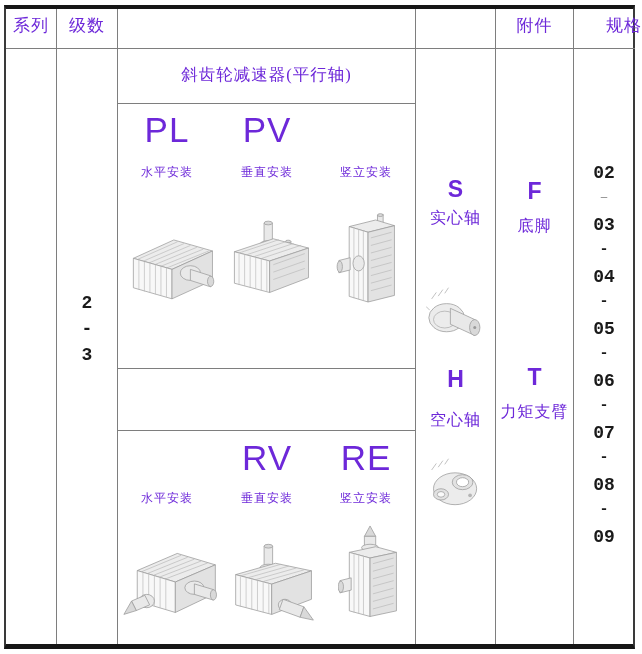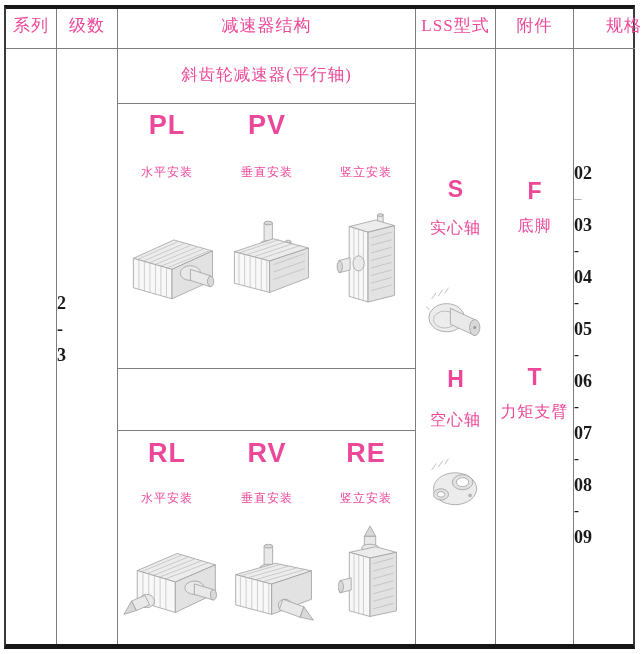--- a/index.html
+++ b/index.html
@@ -4,29 +4,29 @@
 <style>
   html,body{margin:0;padding:0;background:#fff;}
   .screen{position:relative;width:642px;height:654px;background:#fff;overflow:hidden;
           font-family:"Liberation Serif", serif;color:#1a1a1a;}
   .abs{position:absolute;}
   .frame{left:4px;top:5px;width:631px;height:644px;box-sizing:border-box;
          border-top:4px solid #161616;border-bottom:5px solid #161616;
          border-left:2px solid #3a3a3a;border-right:2px solid #3a3a3a;}
   .vl{width:1px;top:9px;height:635px;background:#7e7e7e;}
   .hl{height:1px;background:#7e7e7e;}
-  .c{text-align:center;color:#ec4899;}
+  .c{text-align:center;color:#6d28d9;}
   .hdr{top:15px;height:22px;line-height:22px;font-size:17px;letter-spacing:1px;}
   .title{font-size:16.5px;letter-spacing:1px;}
-  .code{font-family:"Liberation Sans",sans-serif;font-weight:bold;font-size:27px;letter-spacing:1px;}
+  .code{font-family:"Liberation Sans",sans-serif;font-weight:normal;font-size:35px;letter-spacing:1px;}
   .code-sm{font-family:"Liberation Sans",sans-serif;font-weight:bold;font-size:23px;}
   .mount{font-size:12px;letter-spacing:1px;}
   .lbl{font-size:16px;letter-spacing:1px;}
-  .numcol div{height:26px;line-height:26px;text-align:left;
-              font-family:Liberation Serif, serif;font-weight:bold;font-size:18px;}
+  .numcol div{height:26px;line-height:26px;text-align:center;
+              font-family:Liberation Mono, monospace;font-weight:bold;font-size:18px;}
   .spec-list div:nth-child(even){font-size:15px;line-height:24px;}
   .spec-list div:nth-child(2){color:#999;font-weight:400;}
   
   svg{display:block;}
   .ft{fill:#ececec;stroke:#9a9a9a;stroke-width:.8;}
   .ff{fill:#f8f8f8;stroke:#9a9a9a;stroke-width:.8;}
   .fs{fill:#e2e2e2;stroke:#9a9a9a;stroke-width:.8;}
   .rib{fill:none;stroke:#b7b7b7;stroke-width:.7;}
   .sh{fill:#e9e9e9;stroke:#9a9a9a;stroke-width:.8;}
   .cap{fill:#d9d9d9;stroke:#9a9a9a;stroke-width:.8;}
@@ -43,22 +43,20 @@
   <div class="abs vl" style="left:415px"></div>
   <div class="abs vl" style="left:495px"></div>
   <div class="abs vl" style="left:573px"></div>
   <div class="abs hl" style="top:48px;left:6px;width:629px"></div>
   <div class="abs hl" style="top:103px;left:117px;width:298px"></div>
   <div class="abs hl" style="top:368px;left:117px;width:298px"></div>
   <div class="abs hl" style="top:430px;left:117px;width:298px"></div>
 
   <div class="abs c hdr" style="left:6px;width:50px">系列</div>
   <div class="abs c hdr" style="left:57px;width:60px">级数</div>
-  <div class="abs c hdr" style="left:118px;width:297px">减速器结构</div>
-  <div class="abs c hdr" style="left:416px;width:79px">LSS型式</div>
   <div class="abs c hdr" style="left:496px;width:77px">附件</div>
   <div class="abs c hdr" style="left:594px;width:60px">规格</div>
 
   <div class="abs numcol" style="left:57px;top:290px;width:60px">
     <div>2</div>
     <div>-</div>
     <div>3</div>
   </div>
 
   <div class="abs c title" style="left:118px;top:64px;width:297px">斜齿轮减速器(平行轴)</div>
@@ -106,21 +104,20 @@
       <path class="rib" d="M19,18 L19,92 M24,19 L24,93 M29,20 L29,94"></path>
       <polygon class="fs" points="34,22 62,15 62,89 34,96"></polygon>
       <path class="rib" d="M37,28 L59,22 M37,36 L59,30 M37,44 L59,38 M37,52 L59,46 M37,60 L59,54 M37,68 L59,62 M37,76 L59,70 M37,84 L59,78"></path>
       <polygon class="sh" points="3,52 15,49 15,62 3,65"></polygon>
       <ellipse class="cap" cx="4" cy="58.5" rx="2.8" ry="6"></ellipse>
       <ellipse class="sh" cx="24" cy="55" rx="6" ry="8"></ellipse>
     </svg>
   </div>
 
 
-  <div class="abs c code" style="left:117px;top:438px;width:100px">RL</div>
   <div class="abs c code" style="left:217px;top:438px;width:100px">RV</div>
   <div class="abs c code" style="left:317px;top:438px;width:98px">RE</div>
 
   <div class="abs c mount" style="left:117px;top:490px;width:100px">水平安装</div>
   <div class="abs c mount" style="left:217px;top:490px;width:100px">垂直安装</div>
   <div class="abs c mount" style="left:317px;top:490px;width:98px">竖立安装</div>
 
   <div class="abs" style="left:122px;top:534px">
     <svg width="100" height="96" viewBox="0 0 105 92">
       <polygon class="ft" points="16,34 58,16 98,28 56,46"></polygon>
@@ -160,21 +157,21 @@
       <polygon class="ff" points="12,30 34,36 34,98 12,92"></polygon>
       <path class="rib" d="M17,32 L17,94 M22,33 L22,95 M27,34 L27,96"></path>
       <polygon class="fs" points="34,36 62,30 62,92 34,98"></polygon>
       <path class="rib" d="M37,42 L59,36 M37,50 L59,44 M37,58 L59,52 M37,66 L59,60 M37,74 L59,68 M37,82 L59,76 M37,90 L59,84"></path>
       <polygon class="sh" points="2,60 14,57 14,70 2,73"></polygon>
       <ellipse class="cap" cx="3" cy="66.5" rx="2.8" ry="6"></ellipse>
     </svg>
   </div>
 
   <div class="abs c code-sm" style="left:416px;top:176px;width:79px">S</div>
-  <div class="abs c lbl" style="left:416px;top:218px;width:79px">实心轴</div>
+  <div class="abs c lbl" style="left:416px;top:208px;width:79px">实心轴</div>
   <div class="abs" style="left:426px;top:278px">
     <svg width="60" height="70" viewBox="0 0 64 66">
       <ellipse class="ft" cx="22" cy="38" rx="19" ry="15"></ellipse>
       <ellipse class="sk" cx="20" cy="40" rx="12" ry="9"></ellipse>
       <polygon class="sh" points="26,28 52,40 52,57 26,45"></polygon>
       <ellipse class="cap" cx="52" cy="48.5" rx="5.5" ry="8.5"></ellipse>
       <circle fill="#9a9a9a" cx="52" cy="48.5" r="1.6"></circle>
       <path class="sk" d="M6,18 L11,11 M13,15 L18,8 M20,12 L24,6 M4,30 L0,26"></path>
     </svg>
   </div>

